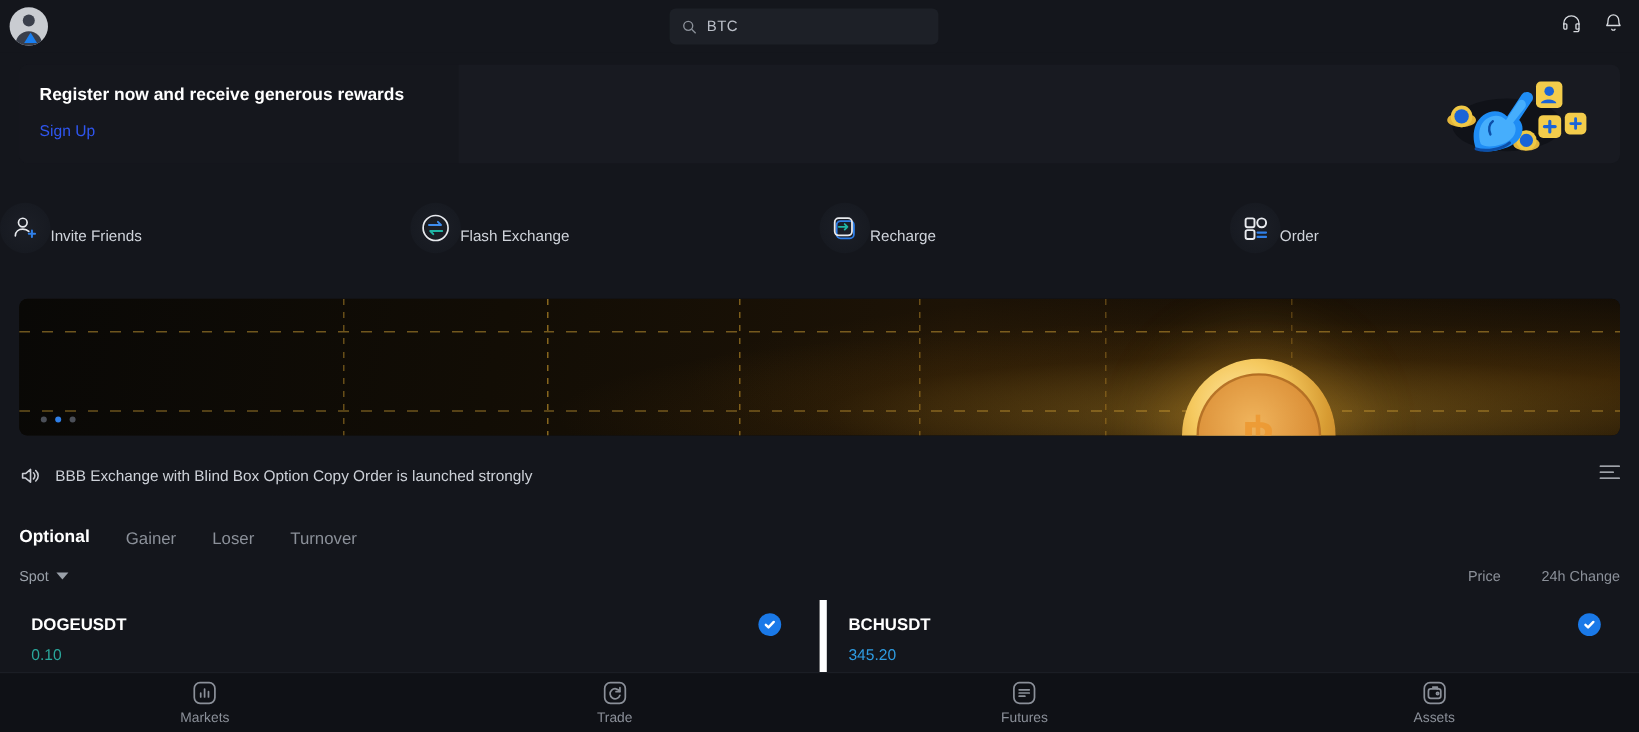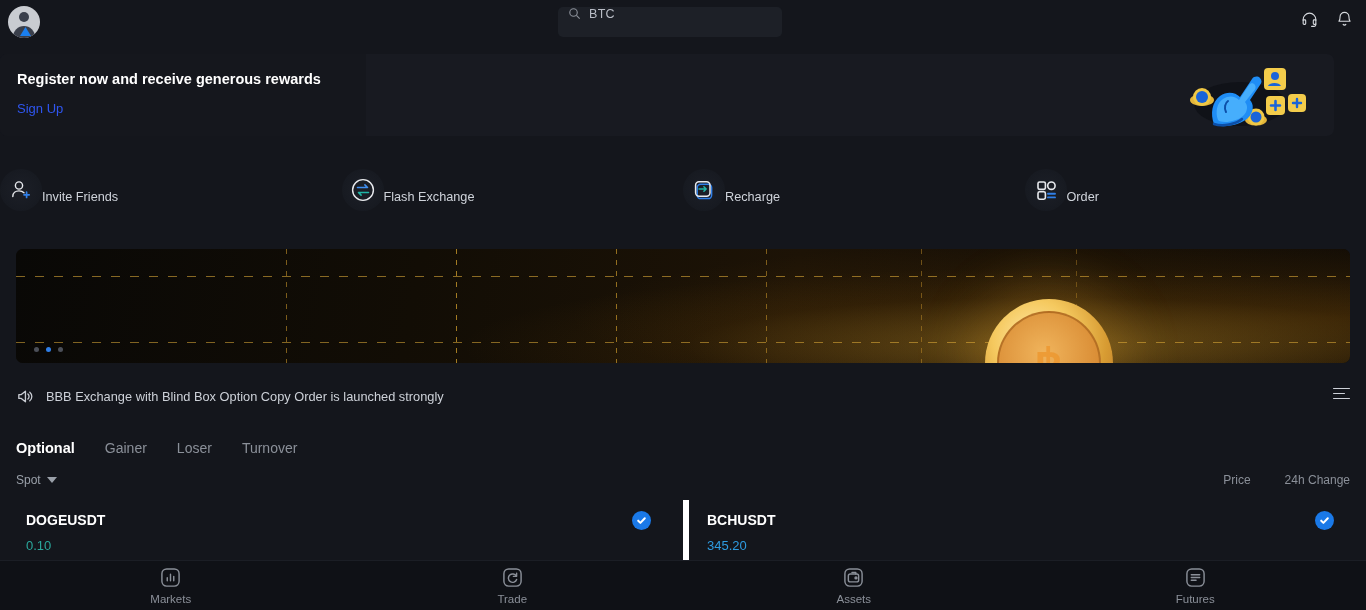--- a/index.html
+++ b/index.html
@@ -31,33 +31,33 @@
     border-radius:11px 11px 0 0; background:#3a3f4b;
   }
   .avatar .badge{
     position:absolute; left:12px; bottom:2px; width:11px; height:9px;
     background:#1a7ff0; clip-path:polygon(0 100%,50% 0,100% 100%);
   }
 
   .searchbox{
     position:absolute; left:558px; top:7px; width:224px; height:30px;
     background:#1d2027; border-radius:5px;
-    display:flex; align-items:flex-start; padding:0 10px; gap:8px;
+    display:flex; align-items:center; padding:0 10px; gap:8px;
   }
   .searchbox .mag{ width:13px; height:13px; flex:0 0 auto; }
   .searchbox .mag circle, .searchbox .mag line { stroke:#8b9099; fill:none; stroke-width:1.4; }
   .searchbox .txt{ font-size:12.5px; color:#b9bdc6; letter-spacing:.3px; }
 
   .topicons{ position:absolute; right:12px; top:10px; display:flex; gap:16px; align-items:center; }
   .topicons svg{ width:19px; height:19px; }
   .topicons svg *{ stroke:#d6d9de; fill:none; stroke-width:1.4; stroke-linecap:round; stroke-linejoin:round; }
 
   
   .promo{
-    position:absolute; left:0; top:54px; width:1334px; height:82px;
+    position:absolute; left:16px; top:54px; width:1334px; height:82px;
     background:#181a21; border-radius:7px; overflow:hidden;text-align:center;
   }
   .promo .leftpane{
     position:absolute; left:0; top:0; width:366px; height:82px;
     background:#15171d;
   }
   .promo .ptitle{
     position:absolute; left:17px; top:17px;
     font-size:14.5px; font-weight:bold; color:#ffffff; white-space:nowrap;
   }
@@ -371,28 +371,28 @@
       <svg viewBox="0 0 22 22">
         <rect x="2" y="2" width="18" height="18" rx="5"></rect>
         <path d="M15 9.6A4.4 4.4 0 1 0 15.3 13"></path>
         <path d="M15.3 6.4v3.4h-3.4"></path>
       </svg>
       <span class="nlbl">Trade</span>
     </div>
     <div class="nav">
       <svg viewBox="0 0 22 22">
         <rect x="2" y="2" width="18" height="18" rx="5"></rect>
+        <path d="M6.6 8.2h8.8M6.6 11h8.8M6.6 13.8h5"></path>
+      </svg>
+      <span class="nlbl">Futures</span>
+    </div>
+    <div class="nav">
+      <svg viewBox="0 0 22 22">
+        <rect x="2" y="2" width="18" height="18" rx="5"></rect>
         <rect x="5.6" y="7.4" width="10.8" height="8.2" rx="2"></rect>
         <path d="M13.4 7.4V5.8h-4"></path>
         <circle cx="13.6" cy="11.4" r="1"></circle>
       </svg>
       <span class="nlbl">Assets</span>
     </div>
-    <div class="nav">
-      <svg viewBox="0 0 22 22">
-        <rect x="2" y="2" width="18" height="18" rx="5"></rect>
-        <path d="M6.6 8.2h8.8M6.6 11h8.8M6.6 13.8h5"></path>
-      </svg>
-      <span class="nlbl">Futures</span>
-    </div>
   </div>
 
 </div>
 
 </body></html>

